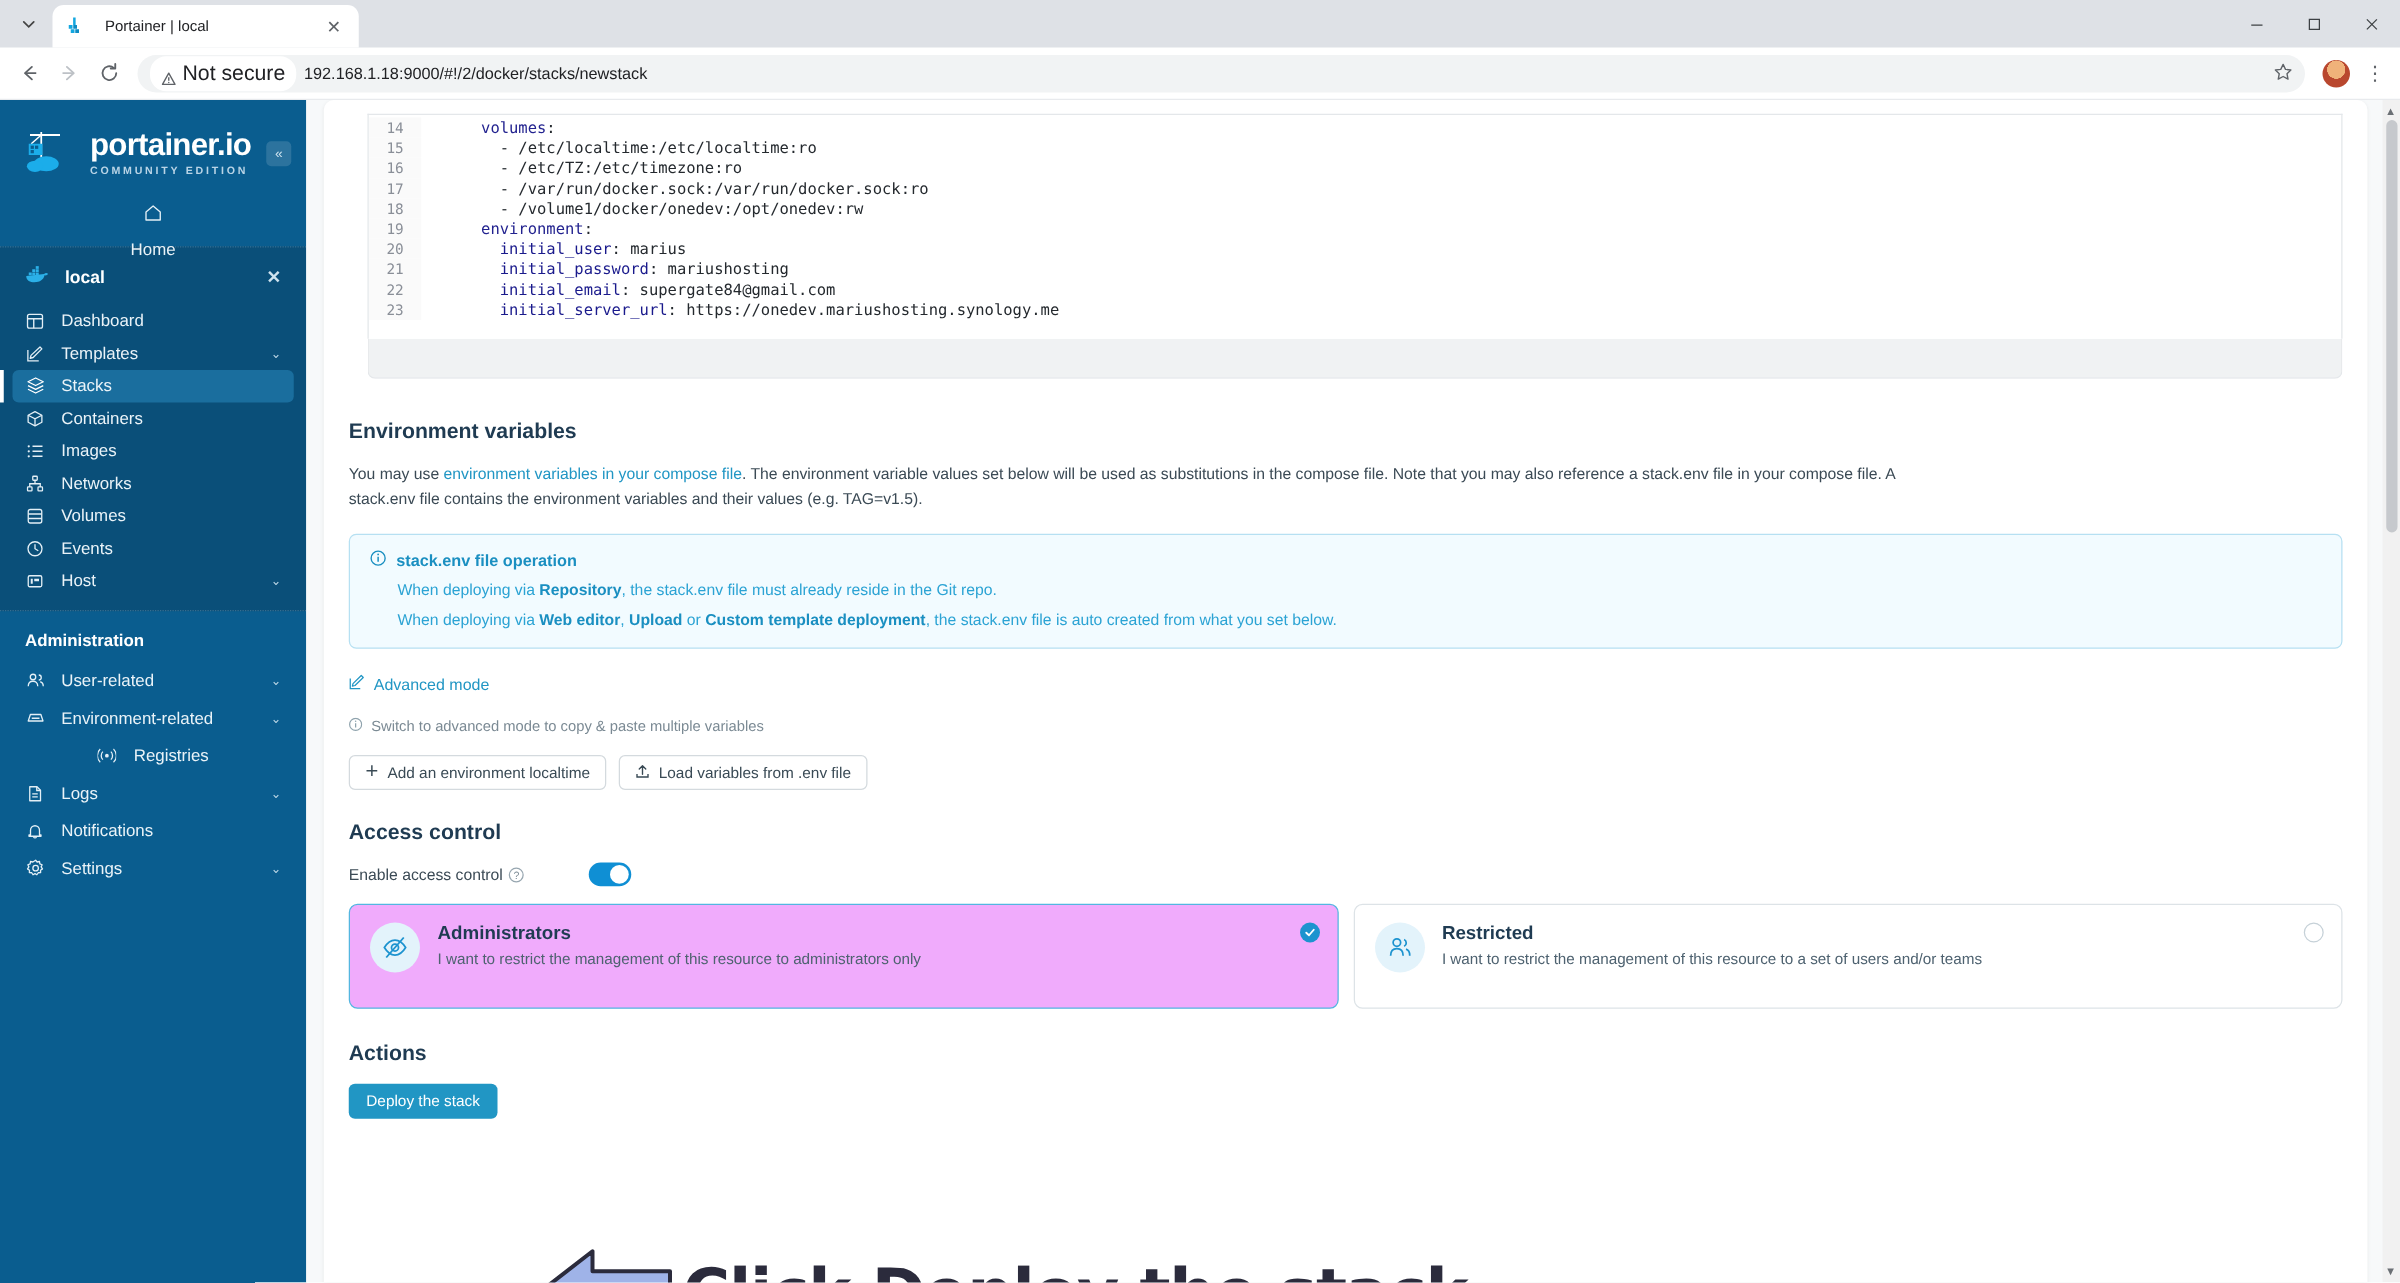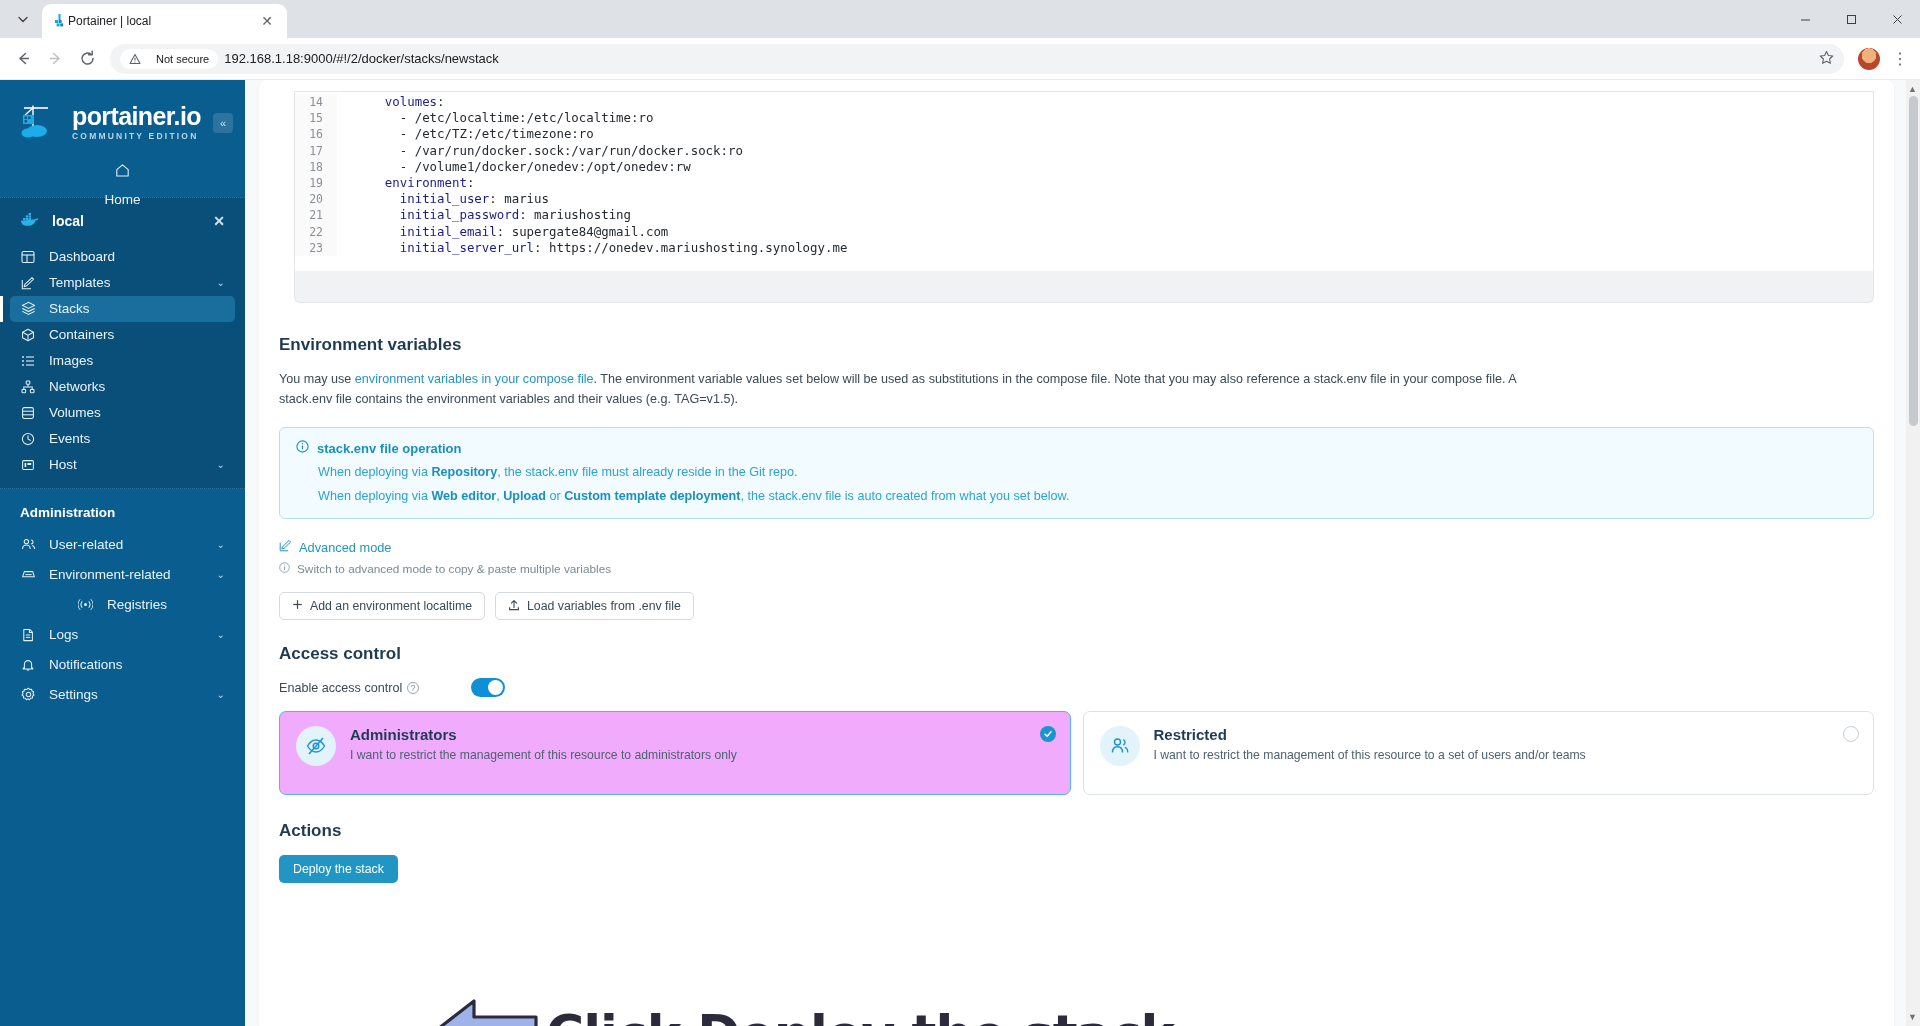--- a/index.html
+++ b/index.html
@@ -17,21 +17,21 @@
     height: 38px; background: #dee1e6;
     display: flex; align-items: flex-end; padding-left: 4px;
     position: relative;
   }
   .tabstrip-left {
     width: 30px; height: 30px; margin: 0 4px 4px 4px;
     display:flex; align-items:center; justify-content:center;
     border-radius: 4px; color:#444; font-size:11px;
   }
   .tab {
-    display: flex; align-items: center; gap: 0;
+    display: flex; align-items: center; gap: 16px;
     height: 34px; width: 245px;
     background: #fff; border-radius: 9px 9px 0 0;
     padding: 0 10px; position: relative;
   }
   .tab-favicon { width:16px; height:16px; flex:none; position:relative; }
   .tab-title {
     font-size: 12px; color: #202124; white-space: nowrap;
     overflow: hidden; text-overflow: ellipsis; flex: 1;
   }
   .tab-close { font-size: 14px; color: #5f6368; line-height: 1; padding: 2px 4px; }
@@ -55,22 +55,22 @@
     display: flex; align-items: center; justify-content: center;
     color: #5f6368; font-size: 15px;
   }
   .navbtn.dim { color:#bdc1c6; }
   .omnibox {
     flex: 1; height: 30px; background: #f1f3f4; border-radius: 16px;
     display: flex; align-items: center; padding: 0 6px 0 10px;
     margin: 0 6px; gap: 6px;
   }
   .notsecure {
-    display:flex; align-items:flex-start; gap:15px;
-    font-size: 11px; color:#202124;
+    display:flex; align-items:flex-end; gap:5px;
+    font-size: 17px; color:#202124;
     background:#fff; border-radius:13px; padding: 4px 9px;
     flex: none;
   }
   .url { font-size: 13px; color: #202124; flex:1; white-space:nowrap; overflow:hidden; }
   .star { color:#5f6368; font-size:14px; padding-right:4px; }
   .profile {
     width: 22px; height:22px; border-radius:50%;
     background: #c0392b; margin: 0 6px;
     display:flex;align-items:center;justify-content:center;
     color:#fff; font-size:10px;
@@ -187,21 +187,21 @@
     margin-left: 22px; margin-top: 8px;
   }
   .infobox-line b { color:#1a8fc1; }
 
   .advmode {
     display:flex; align-items:center; gap:7px;
     margin-top: 20px; font-size: 12.8px; color: #2196c4;
   }
   .advsub {
     display:flex; align-items:center; gap:7px;
-    margin-top: 7px; font-size: 11.8px; color: #7b8a94;
+    margin-top: 19px; font-size: 11.8px; color: #7b8a94;
   }
   .btnrow { display:flex; gap: 10px; margin-top: 16px; }
   .obtn {
     border: 1px solid #d4dade; background:#fff; border-radius: 5px;
     height: 28px; padding: 0 12px; font-size: 12.3px; color: #394a55;
     display:flex; align-items:center; gap:7px;
   }
 
   .toggle-row { display:flex; align-items:center; gap: 52px; margin-top: 12px; }
   .toggle-lbl { font-size: 12.6px; color: #3b4a55; display:flex; align-items:center; gap:5px; }

